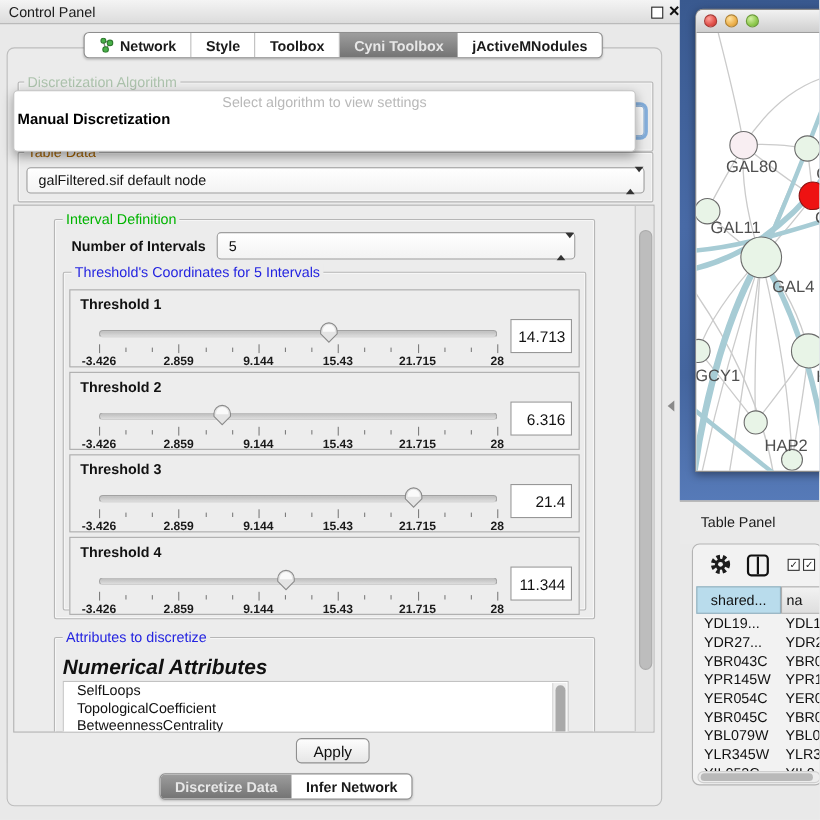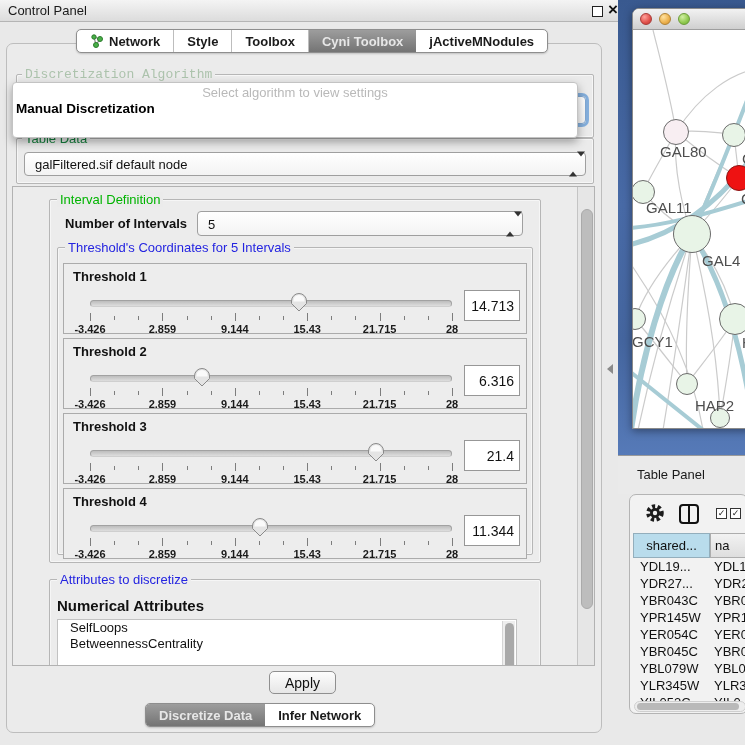--- a/index.html
+++ b/index.html
@@ -28,21 +28,21 @@
   #mode-tabs { left:145px; top:703px; }
 
   
   .outer { left:6px; top:43px; width:596px; height:690px; background:#ebebeb;
     border:1px solid #bdbdbd; border-radius:7px; z-index:1; }
 
   
   .grp { border:1px solid #b6b6b6; border-radius:2px;
     box-shadow:inset 0 0 0 1px rgba(255,255,255,.55); }
   .grp-label { font-size:13px; background:#ebebeb; padding:0 3px; white-space:nowrap; z-index:3; }
-  .green { color:#00b400; } .blue { color:#2424e0; } .faded { color:#adc3ad;font-family:Liberation Mono, monospace; }
+  .green { color:#00b400; } .blue { color:#2424e0; } .faded { color:#adc3ad; }
 
   
   .grp-algo { left:16px; top:74px; width:578px; height:64px; z-index:2; }
   .lbl-algo { left:22px; top:67px; }
   .combo { background:linear-gradient(#ffffff,#f3f3f3); border:1px solid #9f9f9f;
     border-radius:4px; font-size:13px; color:#111; z-index:2; }
   .combo .val { position:absolute; left:10px; top:50%; transform:translateY(-50%); white-space:nowrap; }
   .stepper { position:absolute; right:7px; top:50%; transform:translateY(-50%); width:9px; }
   .stepper .up { width:0; height:0; border-left:4px solid transparent; border-right:4px solid transparent;
     border-bottom:5px solid #333; margin:0 auto 3px; }
@@ -54,21 +54,21 @@
   
   .popup { left:12px; top:82px; width:566px; height:56px; background:#fff;
     border:1px solid #c3c3c3; border-radius:4px; box-shadow:0 4px 10px rgba(0,0,0,.35); z-index:10; }
   .popup .hint { position:absolute; left:0; right:0; top:2px; text-align:center;
     font-size:13px; color:#b9b9b9; }
   .popup .opt { position:absolute; left:3px; font-size:13.5px; color:#000; white-space:nowrap; cursor:default; }
   .popup .opt.b { font-weight:bold; top:18px; } .popup .opt.n { top:36px; left:2px; }
 
   
   .grp-table { left:16px; top:138px; width:578px; height:46px; z-index:2; }
-  .lbl-table { left:22px; top:131px; color:#15803d; z-index:2; }
+  .lbl-table { left:22px; top:131px; color:#a16207; z-index:2; }
   .combo-table { left:24px; top:152px; width:562px; height:24px; }
 
   
   .scrollpane { left:12px; top:186px; width:583px; height:480px; background:#ececec;
     border:1px solid #b2b2b2; overflow:hidden; z-index:2; }
   .grp-interval { left:36px; top:12px; width:492px; height:364px; }
   .lbl-interval { left:44px; top:5px; }
   .lbl-numint { left:52px; top:29px; font-size:13px; font-weight:bold; }
   .combo-numint { left:184px; top:24px; width:326px; height:25px; }
   .grp-thresh { left:44px; top:60px; width:476px; height:308px; }
@@ -86,21 +86,21 @@
   .tick.major { top:0; height:8px; }
   .tlabels { position:absolute; left:0; right:0; top:31px; height:12px; }
   .tl { position:absolute; transform:translateX(-50%); font-size:11px; font-weight:bold;
     color:#1a1a1a; white-space:nowrap; }
   .t-value { position:absolute; left:400px; top:26px; width:56px; height:31px;
     border:1px solid #979797; background:#fff; font-family:"Liberation Sans",sans-serif;
     font-size:14px; text-align:right; padding:0 5px; color:#111; }
 
   .grp-attr { left:36px; top:392px; width:492px; height:100px; }
   .lbl-attr { left:44px; top:385px; background:#ececec; }
-  .lbl-numattr { left:44px; top:410px; font-size:15px; font-weight:bold; }
+  .lbl-numattr { left:44px; top:410px; font-size:19px; font-weight:bold;font-style:italic; }
   .attr-list { left:44px; top:432px; width:460px; height:60px; background:#fff;
     border:1px solid #c2c2c2; overflow:hidden; }
   .attr-item { padding-left:12px; font-size:13px; height:16px; line-height:16px; color:#111; cursor:default; }
   .list-vscroll { position:absolute; right:1px; top:1px; width:13px; bottom:1px;
     background:#eee; border-left:1px solid #d5d5d5; }
   .list-vscroll .th { position:absolute; left:2px; top:2px; width:9px; height:52px;
     background:#a9a9a9; border-radius:5px; }
 
   .vscroll-main { left:564px; top:0; width:19px; height:480px; background:#e6e6e6;
     border-left:1px solid #c4c4c4; }
@@ -384,20 +384,21 @@
         </div>
       </div>
       <input class="t-value" value="11.344" style="">
     </div>
 
     <div class="abs grp grp-attr"></div>
     <span class="abs grp-label blue lbl-attr">Attributes to discretize</span>
     <span class="abs lbl-numattr">Numerical Attributes</span>
     <div class="abs attr-list">
       <div class="attr-item">SelfLoops</div>
+      <div class="attr-item">TopologicalCoefficient</div>
       <div class="attr-item">BetweennessCentrality</div>
       <div class="list-vscroll">
           <div class="th"></div>
         </div>
     </div>
 
     <div class="abs vscroll-main">
       <div class="th"></div>
     </div>
   </div>

